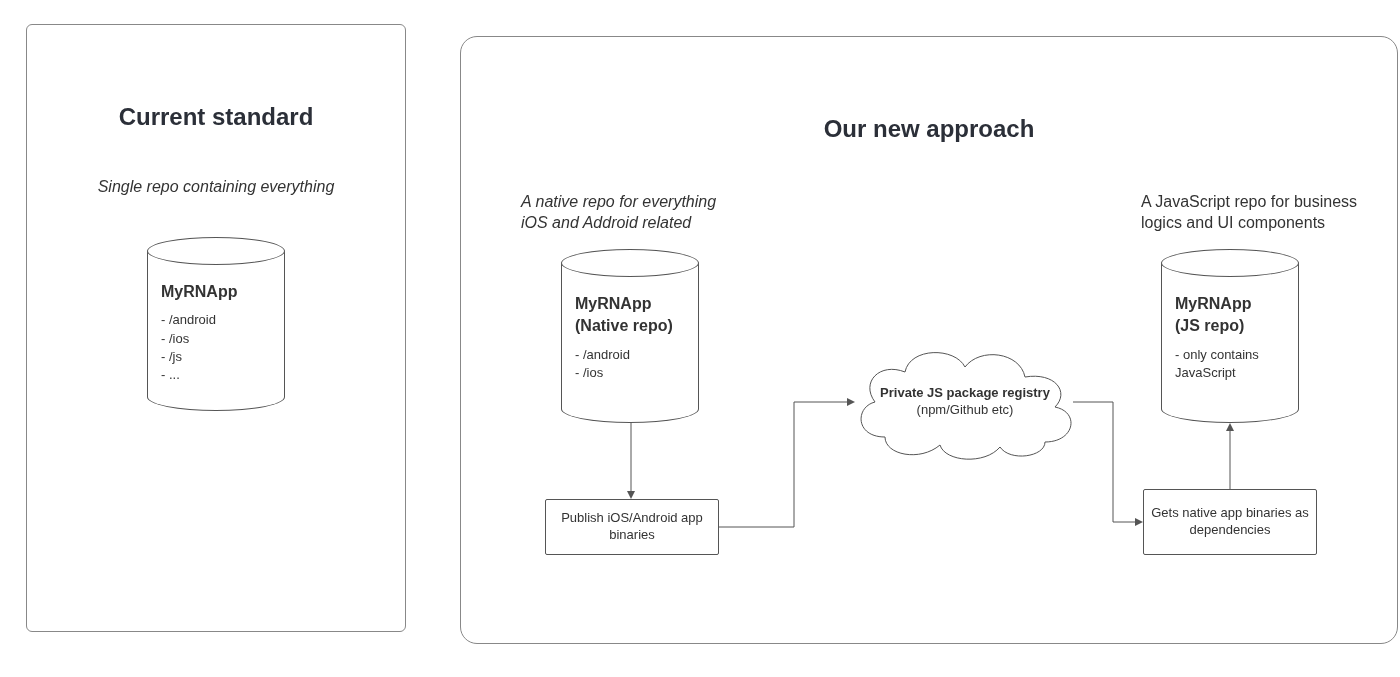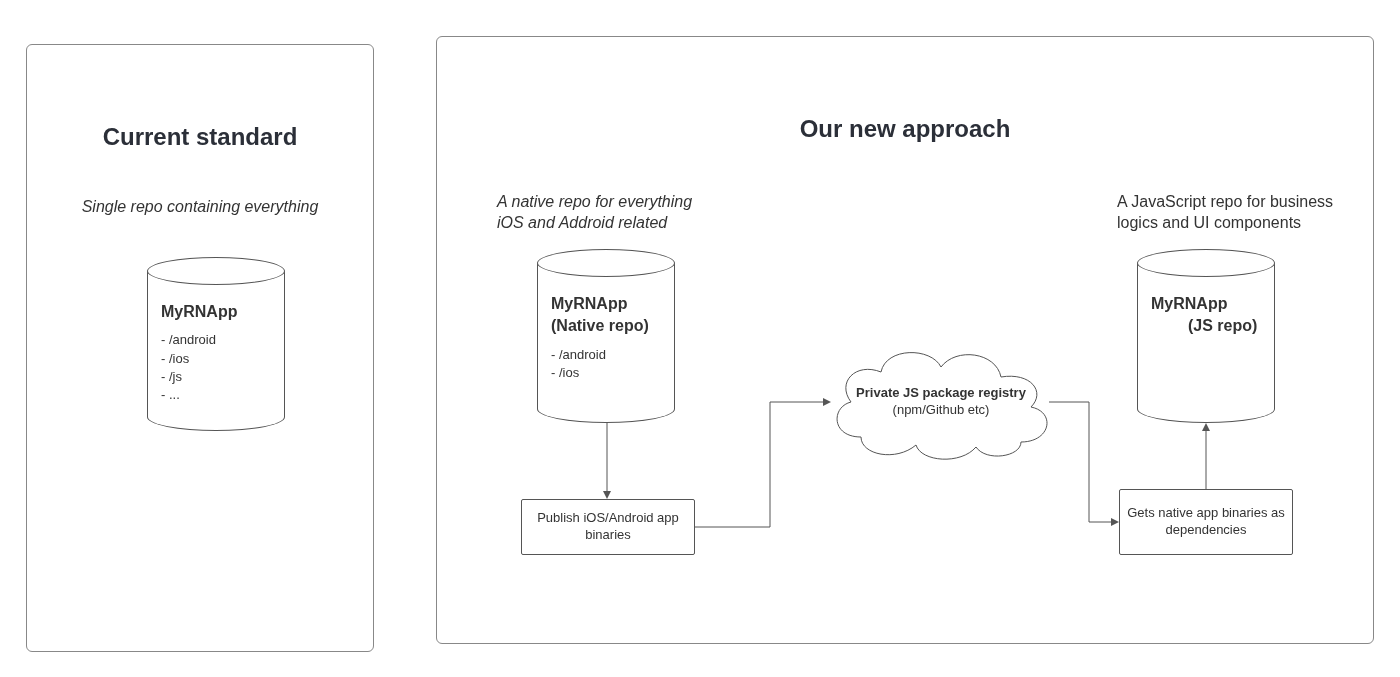--- a/index.html
+++ b/index.html
@@ -11,29 +11,30 @@
   position: relative;
   color: #333;
 }
 .panel {
   position: absolute;
   border: 1px solid #888;
   border-radius: 6px;
 }
 .panel-left {
   left: 26px;
-  top: 44px;
-  width: 348px;
+  top: 24px;
+  width: 380px;
   height: 608px;
 }
 .panel-right {
-  left: 436px;
+  left: 460px;
   top: 36px;
   width: 938px;
   height: 608px;
+  border-radius: 17px;
 }
 .title {
   font-size: 24px;
   font-weight: bold;
   text-align: center;
   margin-top: 78px;
   color: #2b2f38;
 }
 .subtitle {
   font-size: 16px;
@@ -162,21 +163,22 @@
       <div>- /ios</div>
     </div>
   </div>
 
   <div class="cylinder" style="left:700px; top:212px;">
     <div class="cyl-body"></div>
     <div class="cyl-bottom"></div>
     <div class="cyl-top"></div>
     <div class="cyl-content">
       <div class="cyl-label" style="margin-bottom:0;">MyRNApp</div>
-      <div class="cyl-label" style="margin-top:0;margin-left:37px;">(JS repo)</div>
+      <div class="cyl-label" style="margin-top:0;">(JS repo)</div>
+      <div>- only contains JavaScript</div>
     </div>
   </div>
 
   <div class="box" style="left:84px; top:462px; width:174px; height:56px;">Publish iOS/Android app binaries</div>
 
   <div class="box" style="left:682px; top:452px; width:174px; height:66px;">Gets native app binaries as dependencies</div>
 
   <div class="cloud" style="left:384px; top:300px; width:240px; height:130px;">
     <svg width="240" height="130" viewBox="0 0 240 130">
       <path class="arrow-line" d="

